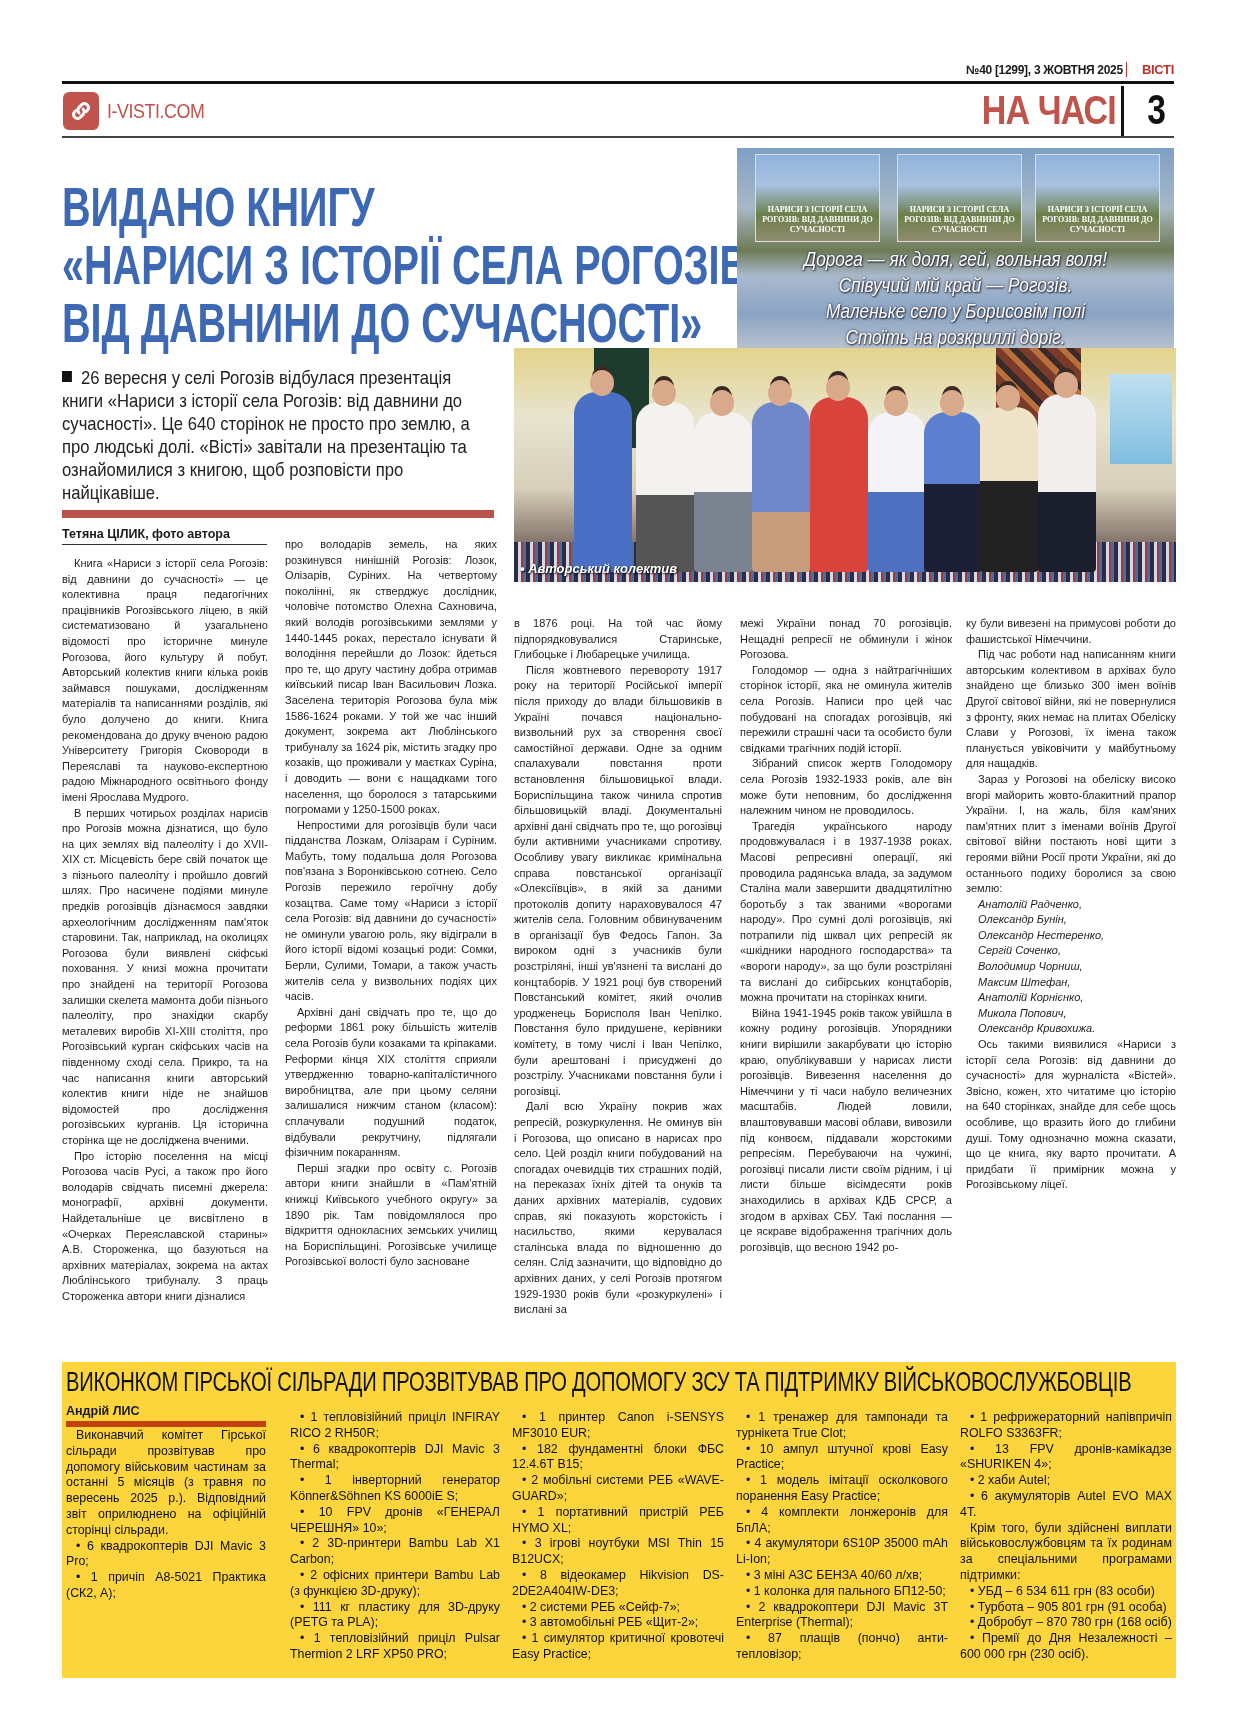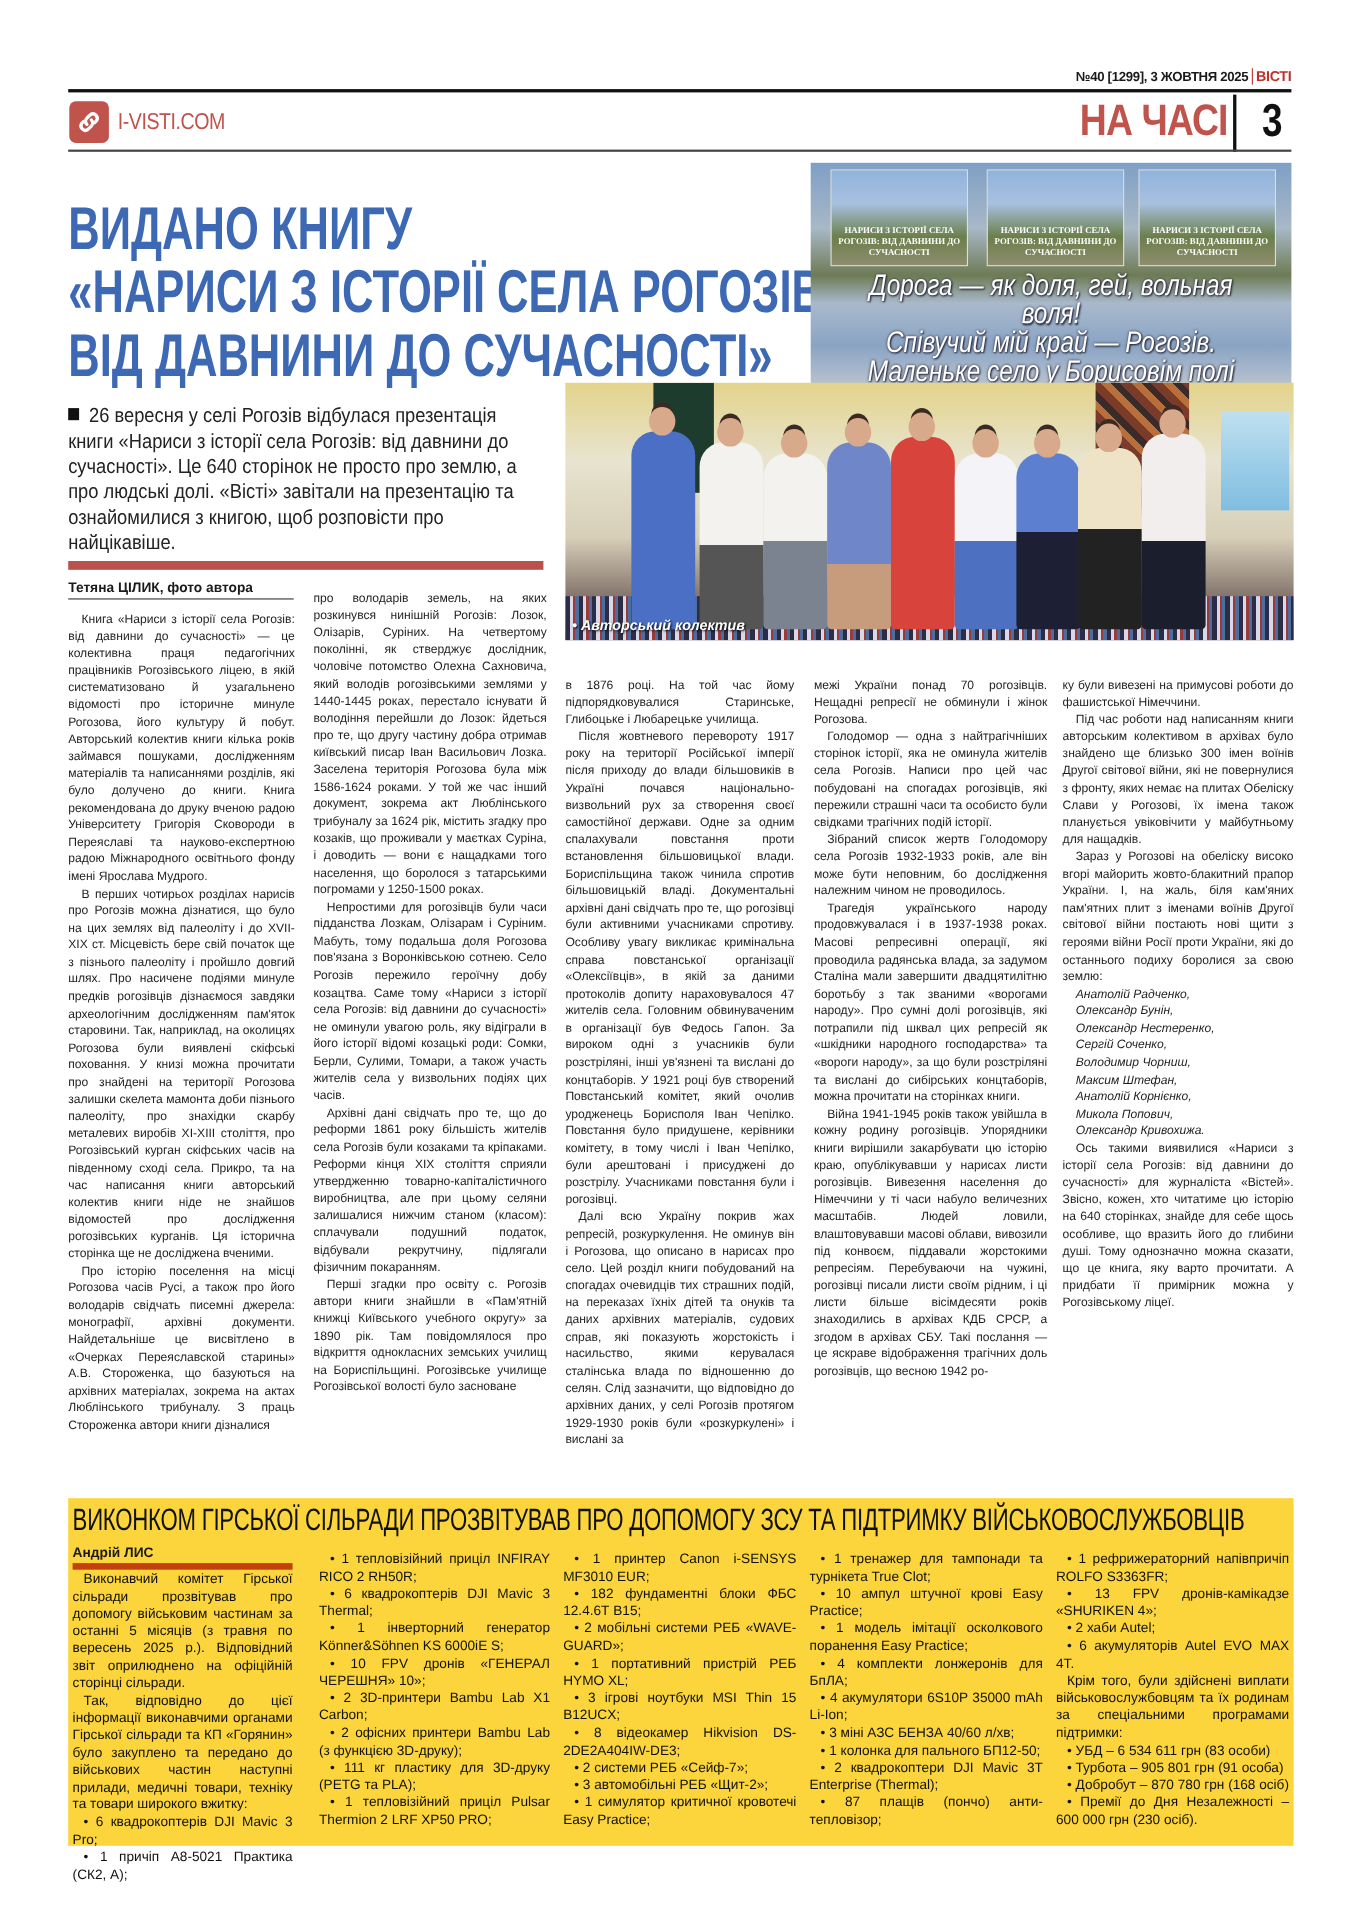--- a/index.html
+++ b/index.html
@@ -1,40 +1,40 @@
 <!DOCTYPE html>
 <html><head>
 <meta charset="utf-8">
 <style>
   * { box-sizing: border-box; margin: 0; padding: 0; }
   html, body { width: 1234px; height: 1732px; background: #fff; overflow: hidden; }
   body { position: relative; font-family: "Liberation Sans", "DejaVu Sans", sans-serif; color: #1a1a1a; }
 
   .issue-line { position: absolute; top: 62px; right: 60px; font-family: "Liberation Sans", sans-serif; font-size: 12px; font-weight: bold; letter-spacing: -0.3px; color: #1a1a1a; display: flex; align-items: center; }
-  .issue-line .brand { color: #c0302a; border-left: 1.5px solid #c0302a; padding-left: 3px; margin-left: 3px; font-weight: bold; font-size: 13px; }
+  .issue-line .brand { color: #c0302a; border-left: 1.5px solid #c0302a; padding-left: 15px; margin-left: 3px; font-weight: bold; font-size: 13px; }
 
   .top-rule { position: absolute; left: 62px; right: 60px; top: 81px; height: 3px; background: #111; }
   .bottom-rule { position: absolute; left: 62px; right: 60px; top: 136px; height: 2px; background: #444; }
 
   .logo { position: absolute; left: 63px; top: 92px; display: flex; align-items: center; }
   .logo-badge { width: 36px; height: 38px; background: #c0534b; border-radius: 6px; display: flex; align-items: center; justify-content: center; }
   .logo-text { margin-left: 8px; font-family: "Liberation Sans", sans-serif; font-size: 21px; color: #c0534b; letter-spacing: -0.5px; transform: scaleX(0.85); transform-origin: left; }
 
   .section-title { position: absolute; right: 118px; top: 88px; font-size: 40px; font-weight: bold; color: #c0534b; letter-spacing: -1px; transform: scaleX(0.85); transform-origin: right; }
   .page-divider { position: absolute; right: 110px; top: 86px; width: 3px; height: 52px; background: #111; }
   .page-num { position: absolute; right: 66px; top: 86px; font-size: 42px; font-weight: bold; color: #111; transform: scaleX(0.8); }
 
   .headline { position: absolute; left: 62px; top: 178px; width: 670px; color: #3d68b3; font-family: "Liberation Sans", sans-serif; line-height: 58px; }
   .headline .l { display: block; font-size: 55px; white-space: nowrap; transform: scaleX(0.72); transform-origin: left; }
   .headline .l.b { font-weight: bold; }
 
   .top-photo { position: absolute; left: 737px; top: 148px; width: 437px; height: 213px; background: linear-gradient(180deg, #7f9fc6 0%, #a8b8c6 28%, #6e7b55 48%, #a9b9cc 60%, #8aa4c4 78%, #c7ccd2 100%); overflow: hidden; }
   .top-photo .book { position: absolute; top: 6px; width: 125px; height: 88px; background: linear-gradient(180deg, #90b3dc 0%, #a8c1e0 35%, #6b7f4a 70%, #8f8c6e 100%); border: 1px solid #ddd; }
   .top-photo .book span { position: absolute; bottom: 6px; left: 0; right: 0; text-align: center; color: #fff; font-family: "Liberation Serif", serif; font-size: 8px; font-weight: bold; line-height: 10px; }
-  .top-photo .poem { position: absolute; left: 0; right: 0; top: 98px; text-align: center; color: #fff; font-style: italic; font-size: 27px; line-height: 26px; text-shadow: 1px 1px 2px #223, 0 0 3px #334; }
+  .top-photo .poem { position: absolute; left: 0; right: 0; top: 98px; text-align: center; color: #fff; font-style: italic; font-size: 21px; line-height: 26px; text-shadow: 1px 1px 2px #223, 0 0 3px #334; }
   .top-photo .poem span { display: block; transform: scaleX(0.82); }
 
   .lead { position: absolute; left: 62px; top: 366px; width: 430px; font-size: 18.5px; line-height: 23px; color: #222; }
   .lead .sq { display: inline-block; width: 11px; height: 11px; background: #111; margin-right: 10px; vertical-align: 2px; }
   .lead-text { font-family: "Liberation Sans", sans-serif; transform: scaleX(0.9); transform-origin: left; width: 480px; display: block; }
 
   .red-rule { position: absolute; left: 62px; top: 510px; width: 432px; height: 8px; background: #b9514c; }
 
   .byline { position: absolute; left: 62px; top: 527px; width: 205px; font-size: 12.5px; font-weight: bold; border-bottom: 1px solid #333; padding-bottom: 3px; }
 
@@ -176,21 +176,20 @@
   </div>
   <p>Ось такими виявилися «Нариси з історії села Рогозів: від давнини до сучасності» для журналіста «Вістей». Звісно, кожен, хто читатиме цю історію на 640 сторінках, знайде для себе щось особливе, що вразить його до глибини душі. Тому однозначно можна сказати, що це книга, яку варто прочитати. А придбати її примірник можна у Рогозівському ліцеї.</p>
 </div>
 
 <div class="yellow-box"></div>
 <div class="yb-title">ВИКОНКОМ ГІРСЬКОЇ СІЛЬРАДИ ПРОЗВІТУВАВ ПРО ДОПОМОГУ ЗСУ ТА ПІДТРИМКУ ВІЙСЬКОВОСЛУЖБОВЦІВ</div>
 <div class="yb-byline">Андрій ЛИС</div>
 
 <div class="ycol" style="left:66px; top:1428px; width:200px;">
   <p>Виконавчий комітет Гірської сільради прозвітував про допомогу військовим частинам за останні 5 місяців (з травня по вересень 2025 р.). Відповідний звіт оприлюднено на офіційній сторінці сільради.</p>
-  <p>Так, відповідно до цієї інформації виконавчими органами Гірської сільради та КП «Горянин» було закуплено та передано до військових частин наступні прилади, медичні товари, техніку та товари широкого вжитку:</p>
   <p>• 6 квадрокоптерів DJI Mavic 3 Pro;</p>
   <p>• 1 причіп А8-5021 Практика (СК2, А);</p>
 </div>
 
 <div class="ycol" style="left:290px; top:1410px; width:210px;">
   <p>• 1 тепловізійний приціл INFIRAY RICO 2 RH50R;</p>
   <p>• 6 квадрокоптерів DJI Mavic 3 Thermal;</p>
   <p>• 1 інверторний генератор Könner&amp;Söhnen KS 6000iE S;</p>
   <p>• 10 FPV дронів «ГЕНЕРАЛ ЧЕРЕШНЯ» 10»;</p>
   <p>• 2 3D-принтери Bambu Lab X1 Carbon;</p>

